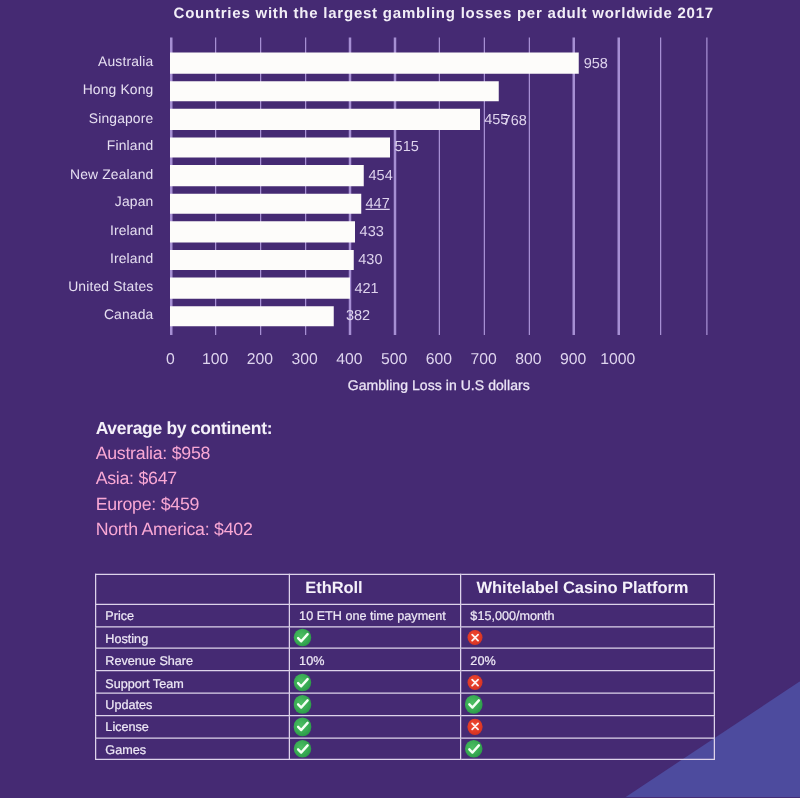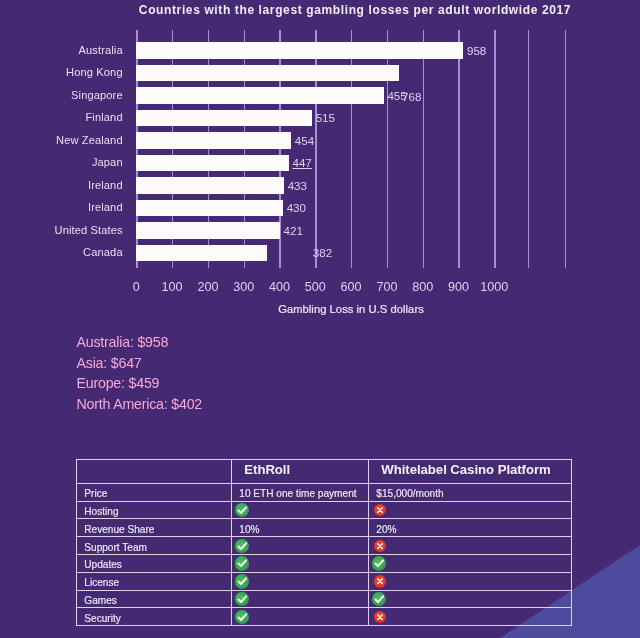--- a/index.html
+++ b/index.html
@@ -108,26 +108,27 @@
       <div class="bar" style="top: 147.64px; left: 0px; width: 147.869px;"></div>
       <div class="bar-value" style="top: 149.04px; left: 151.369px;">433</div>
       <div class="cat-label" style="top: 171.73px;">Ireland</div>
       <div class="bar" style="top: 170.13px; left: 0px; width: 146.845px;"></div>
       <div class="bar-value" style="top: 171.53px; left: 150.345px;">430</div>
       <div class="cat-label" style="top: 194.22px;">United States</div>
       <div class="bar" style="top: 192.62px; left: 0px; width: 143.772px;"></div>
       <div class="bar-value" style="top: 194.02px; left: 147.272px;">421</div>
       <div class="cat-label" style="top: 216.71px;">Canada</div>
       <div class="bar" style="top: 215.11px; left: 0px; width: 130.453px;"></div>
-      <div class="bar-value" style="top: 216.51px; left: 140.453px; margin-left: 36px;">382</div>
+      <div class="bar-value" style="top: 216.51px; left: 140.453px;">382</div>
     </div>
 
   <div id="xaxis-title">Gambling Loss in U.S dollars</div>
 
   <div id="averages">
+    <div id="avg-heading">Average by continent:</div>
     <div class="avg-item">Australia: $958</div>
     <div class="avg-item">Asia: $647</div>
     <div class="avg-item">Europe: $459</div>
     <div class="avg-item">North America: $402</div>
   </div>
 
   <svg class="corner" viewBox="0 0 140 93" preserveAspectRatio="none">
     <polygon points="140,0 140,93 0,93" fill="#4d4b9e"></polygon>
   </svg>
 
@@ -234,33 +235,16 @@
             </span>
           </td>
           <td class="icon-cell">
             <span class="mark check">
               <svg width="14.3" height="14.3" viewBox="0 0 16 16">
                 <path d="M3.9 8.4 L6.7 11.2 L12.4 4.8" fill="none" stroke="#f4fff4" stroke-width="2.2" stroke-linecap="round" stroke-linejoin="round"></path>
               </svg>
             </span>
           </td>
         </tr>
-        <tr>
-          <td>Security</td>
-          <td class="icon-cell">
-            <span class="mark check">
-              <svg width="14.3" height="14.3" viewBox="0 0 16 16">
-                <path d="M3.9 8.4 L6.7 11.2 L12.4 4.8" fill="none" stroke="#f4fff4" stroke-width="2.2" stroke-linecap="round" stroke-linejoin="round"></path>
-              </svg>
-            </span>
-          </td>
-          <td class="icon-cell">
-            <span class="mark cross">
-              <svg width="12.2" height="12.2" viewBox="0 0 16 16">
-                <path d="M4.9 4.9 L11.1 11.1 M11.1 4.9 L4.9 11.1" fill="none" stroke="#fdf1ef" stroke-width="1.9" stroke-linecap="round"></path>
-              </svg>
-            </span>
-          </td>
-        </tr>
       </tbody>
   </table>
 
 </div>
 
 </body></html>

